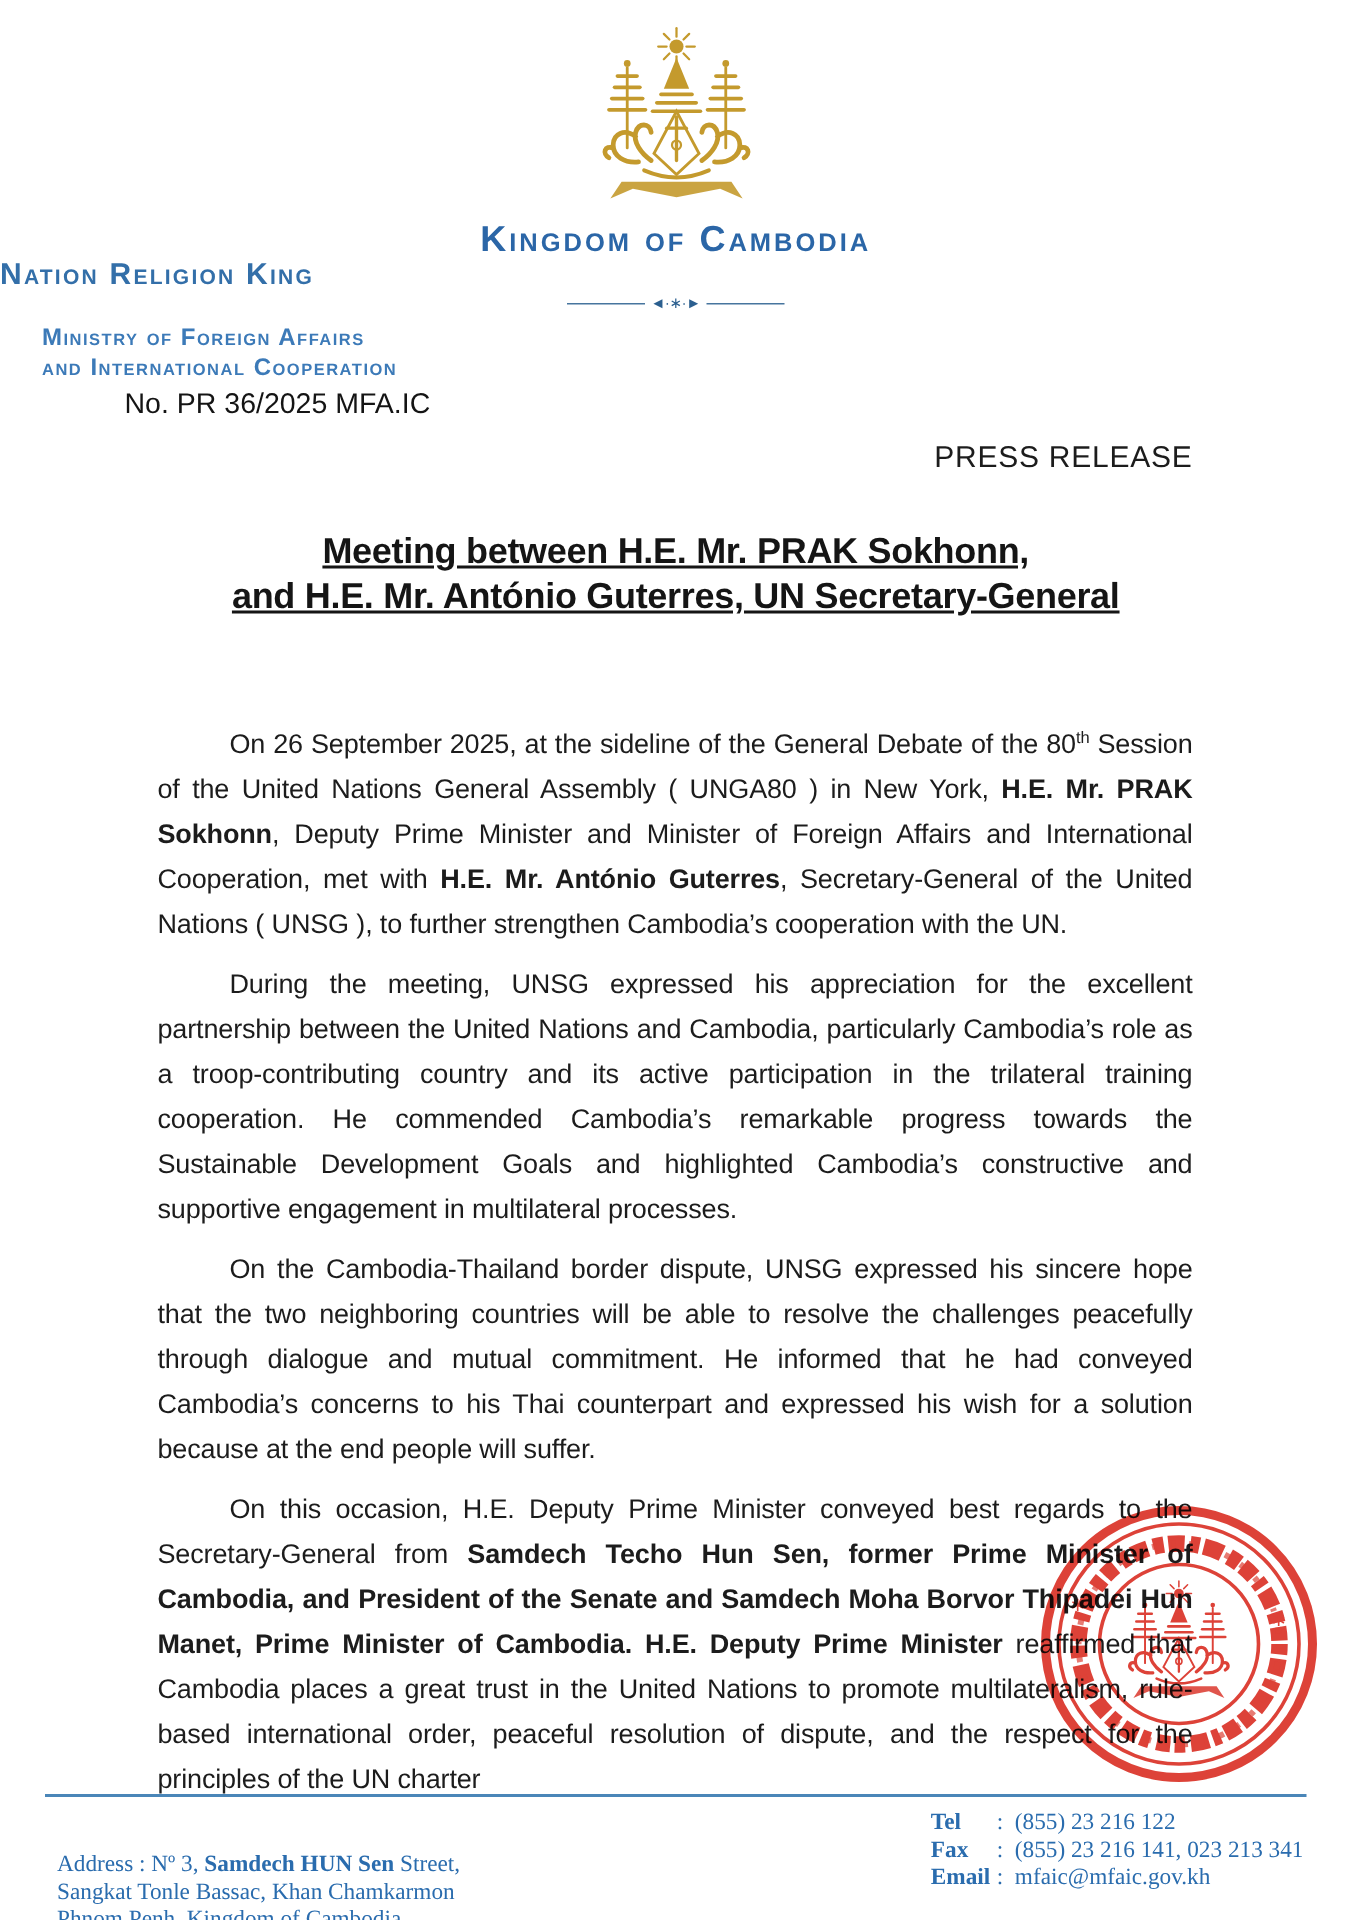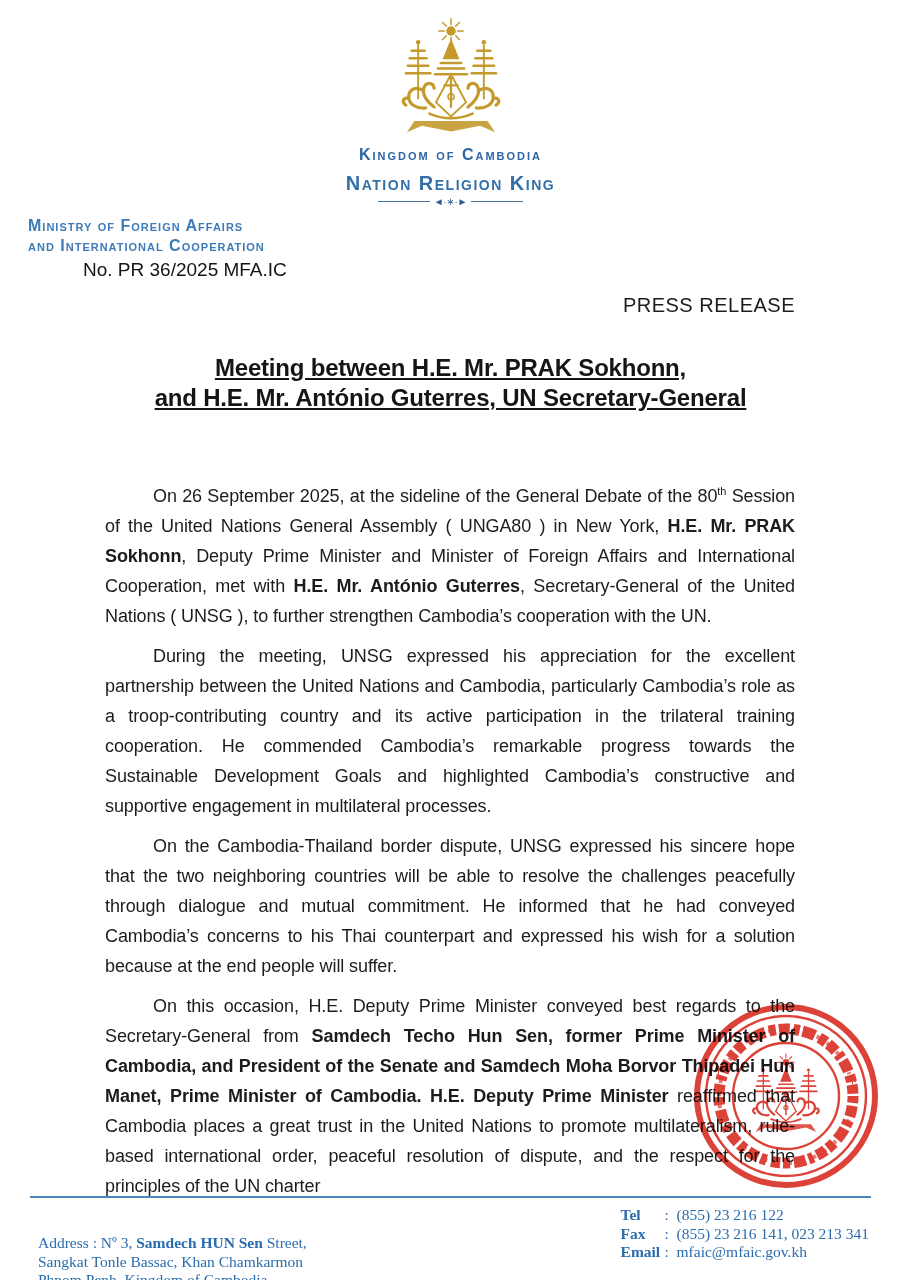--- a/index.html
+++ b/index.html
@@ -22,28 +22,28 @@
     transform: translateX(-50%);
     width: 122px; height: 138px;
     color: #c49a2d;
   }
   .kingdom-line {
     position: absolute;
     left: 0; right: 0; top: 146px;
     text-align: center;
     font-variant: small-caps;
     font-weight: 700;
-    font-size: 16px;
+    font-size: 24px;
     letter-spacing: 2px;
     color: #2b66a7;
   }
   .motto-line {
     position: absolute;
     left: 0; right: 0; top: 172px;
-    text-align: center;
+    text-align: left;
     font-variant: small-caps;
     font-weight: 700;
     font-size: 20px;
     letter-spacing: 1.5px;
     color: #336fa9;
   }
   .ornament {
     position: absolute;
     left: 0; right: 0; top: 196px;
     display: flex;

